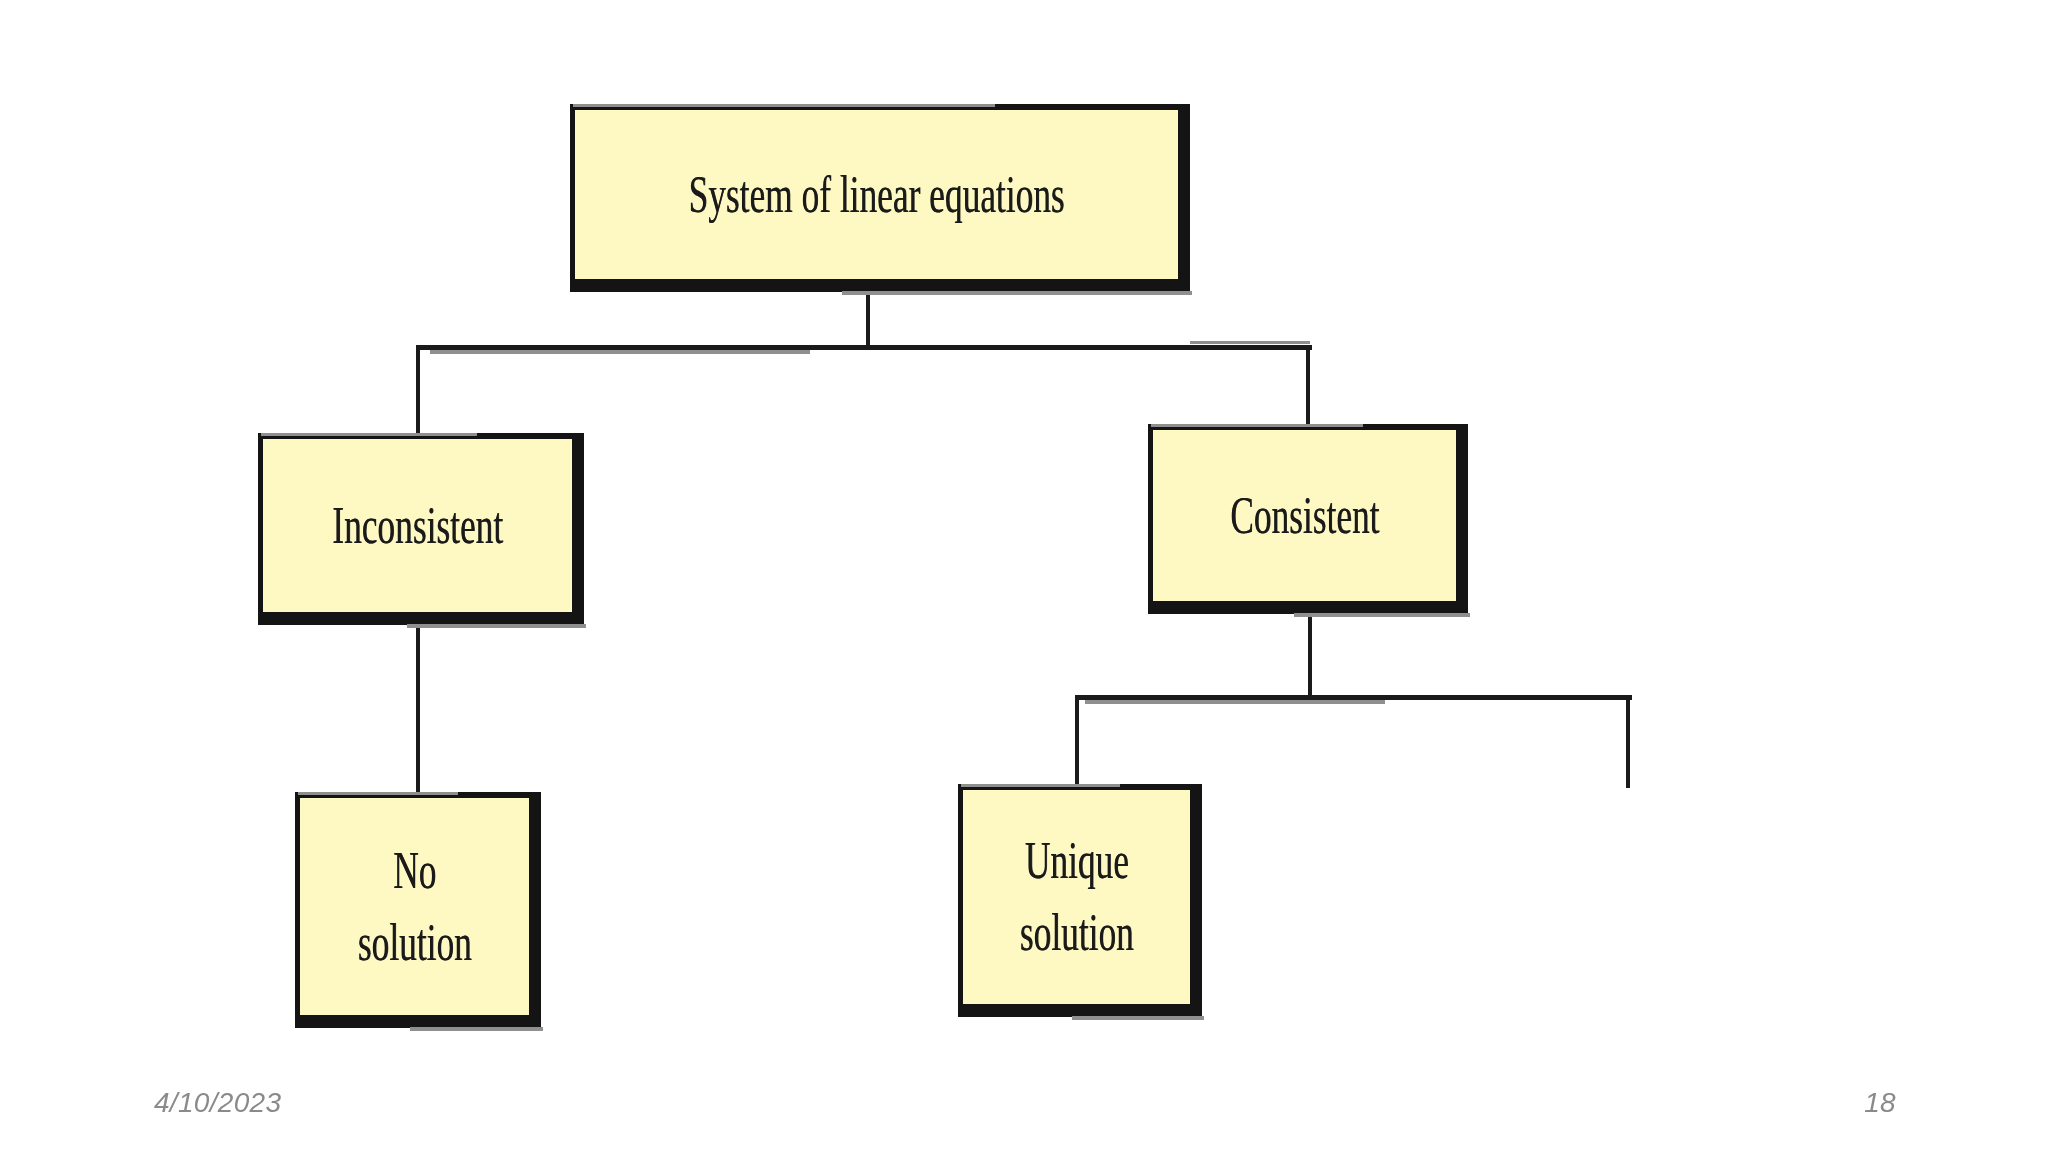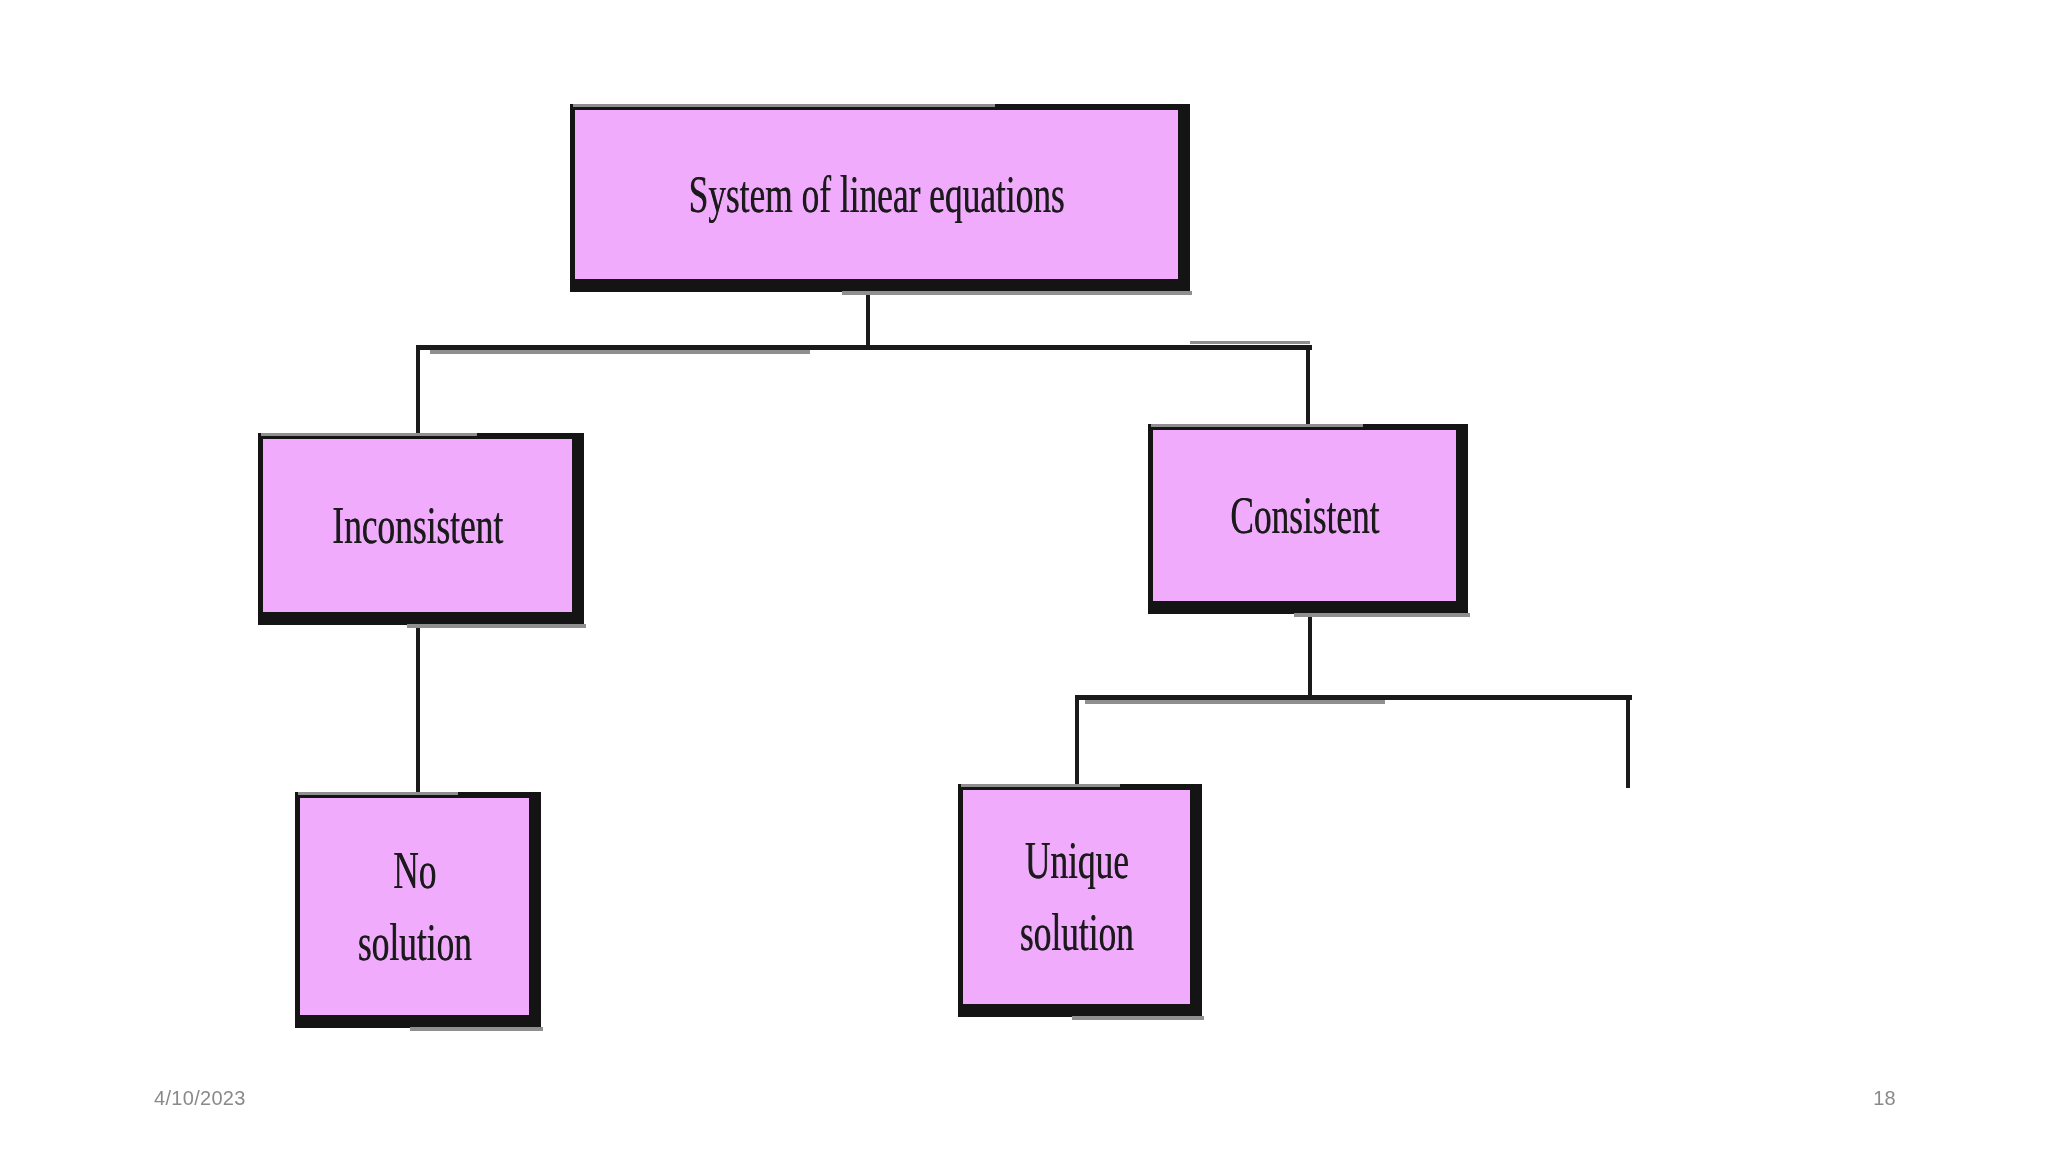--- a/index.html
+++ b/index.html
@@ -15,21 +15,21 @@
     font-family: "Liberation Sans", sans-serif;
   }
   .slide {
     position: absolute;
     inset: 0;
   }
   
   .node {
     position: absolute;
     box-sizing: border-box;
-    background: #f0abfc;
+    background: #fef9c3;
     border: 6px solid var(--ink, #141414);
     border-left-width: 5px;
     border-right-width: 12px;
     border-bottom-width: 13px;
     display: flex;
     align-items: center;
     justify-content: center;
   }
   
   .node::before {
@@ -83,23 +83,24 @@
     height: 6px;
     background: #5a5a5a;
     box-shadow: 9px -1px 0 #4d4d4d;
     transform: rotate(-15deg);
     opacity: 0.75;
   }
   
   .footer-date, .footer-page {
     position: absolute;
     top: 1087px;
-    font-size: 20px;
+    font-size: 28px;
     color: var(--footer-text, #8a8a8a);
     letter-spacing: 0.3px;
+    font-style: italic;
   }
   .footer-date { left: 154px; }
   .footer-page { right: 152px; }
 </style>
 </head>
 <body>
 
 <div class="slide">
 
   <div class="line v" style="left:866px; top:290px; height:58px;"></div>

